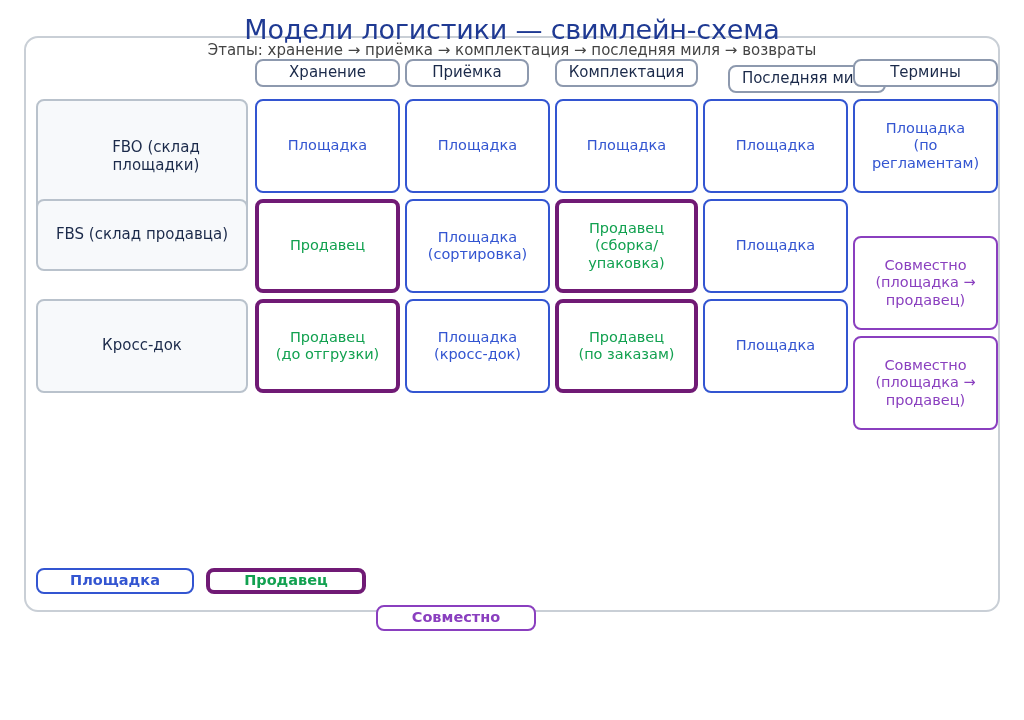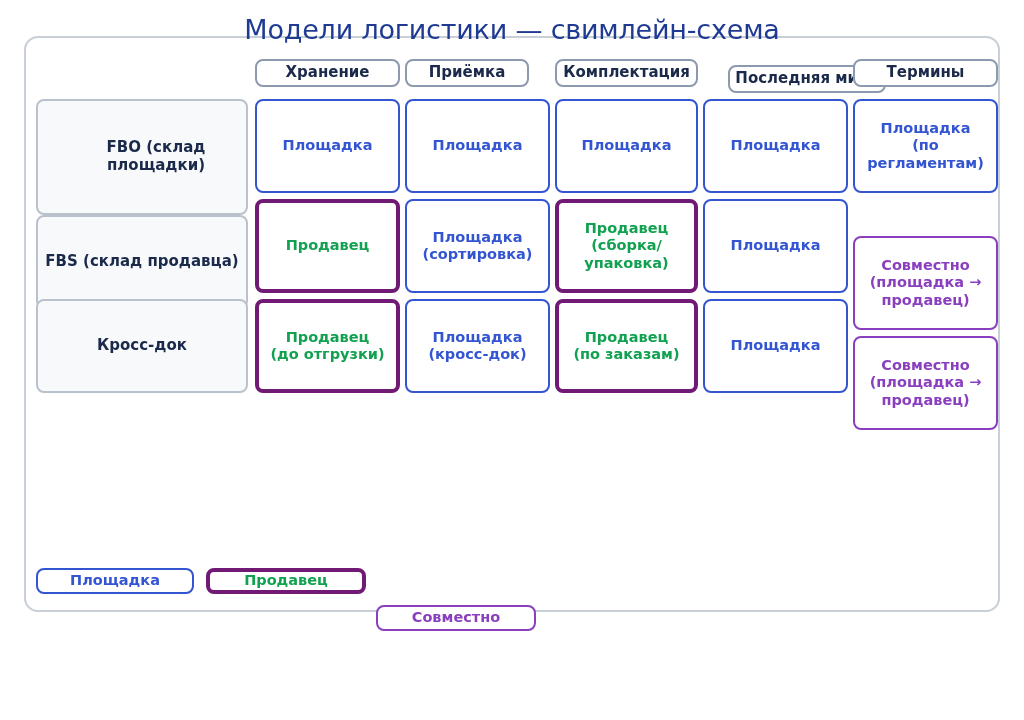--- a/index.html
+++ b/index.html
@@ -59,21 +59,21 @@
 
   
   .box {
     position: absolute;
     box-sizing: border-box;
     border-radius: 8px;
     display: flex;
     align-items: center;
     justify-content: center;
     text-align: center;
-    font-weight: bold;
+    font-weight: normal;
     line-height: 1.18;
     padding: 2px 4px;
   }
 
   
   .col-head {
     height: 28px;
     top: 59px;
     border: 2px solid #8d99ae;
     border-radius: 8px;
@@ -122,35 +122,36 @@
   }
 </style>
 </head>
 <body>
 
 <div class="page">
 
   <div class="card"></div>
 
   <div class="title">Модели логистики — свимлейн-схема</div>
+  <div class="subtitle">Этапы: хранение → приёмка → комплектация → последняя миля → возвраты</div>
 
   <div id="grid">
       <div class="box col-head" style="left: 255px; width: 145px;">Хранение</div>
       <div class="box col-head" style="left: 405px; width: 124px;">Приёмка</div>
       <div class="box col-head" style="left: 555px; width: 143px;">Комплектация</div>
       <div class="box col-head" style="left: 728px; width: 158px; margin-top: 6px;">Последняя миля</div>
       <div class="box col-head" style="left: 853px; width: 145px;">Термины</div>
       <div class="box row-label" style="top: 99px; height: 116px; padding-left: 32px;">FBO (склад площадки)</div>
       <div class="box cell actor-platform" style="left: 255px; width: 145px; top: 99px; height: 94px; white-space: pre-line;">Площадка</div>
       <div class="box cell actor-platform" style="left: 405px; width: 145px; top: 99px; height: 94px; white-space: pre-line;">Площадка</div>
       <div class="box cell actor-platform" style="left: 555px; width: 143px; top: 99px; height: 94px; white-space: pre-line;">Площадка</div>
       <div class="box cell actor-platform" style="left: 703px; width: 145px; top: 99px; height: 94px; white-space: pre-line;">Площадка</div>
       <div class="box cell actor-platform" style="left: 853px; width: 145px; top: 99px; height: 94px; white-space: pre-line;">Площадка
 (по регламентам)</div>
-      <div class="box row-label" style="top: 215px; height: 94px;">FBS (склад продавца)</div>
+      <div class="box row-label" style="top: 199px; height: 72px;">FBS (склад продавца)</div>
       <div class="box cell actor-seller" style="left: 255px; width: 145px; top: 199px; height: 94px; white-space: pre-line;">Продавец</div>
       <div class="box cell actor-platform" style="left: 405px; width: 145px; top: 199px; height: 94px; white-space: pre-line;">Площадка
 (сортировка)</div>
       <div class="box cell actor-seller" style="left: 555px; width: 143px; top: 199px; height: 94px; white-space: pre-line;">Продавец
 (сборка/упаковка)</div>
       <div class="box cell actor-platform" style="left: 703px; width: 145px; top: 199px; height: 94px; white-space: pre-line;">Площадка</div>
       <div class="box cell actor-joint" style="left: 853px; width: 145px; top: 199px; height: 94px; white-space: pre-line;">Совместно
 (площадка → продавец)</div>
       <div class="box row-label" style="top: 299px; height: 94px;">Кросс-док</div>
       <div class="box cell actor-seller" style="left: 255px; width: 145px; top: 299px; height: 94px; white-space: pre-line;">Продавец

